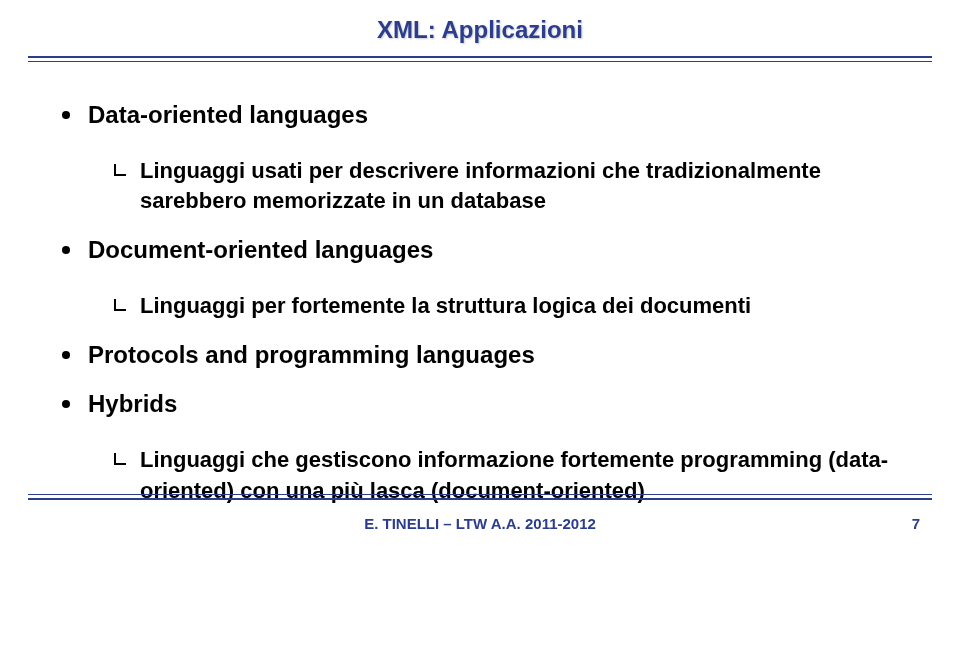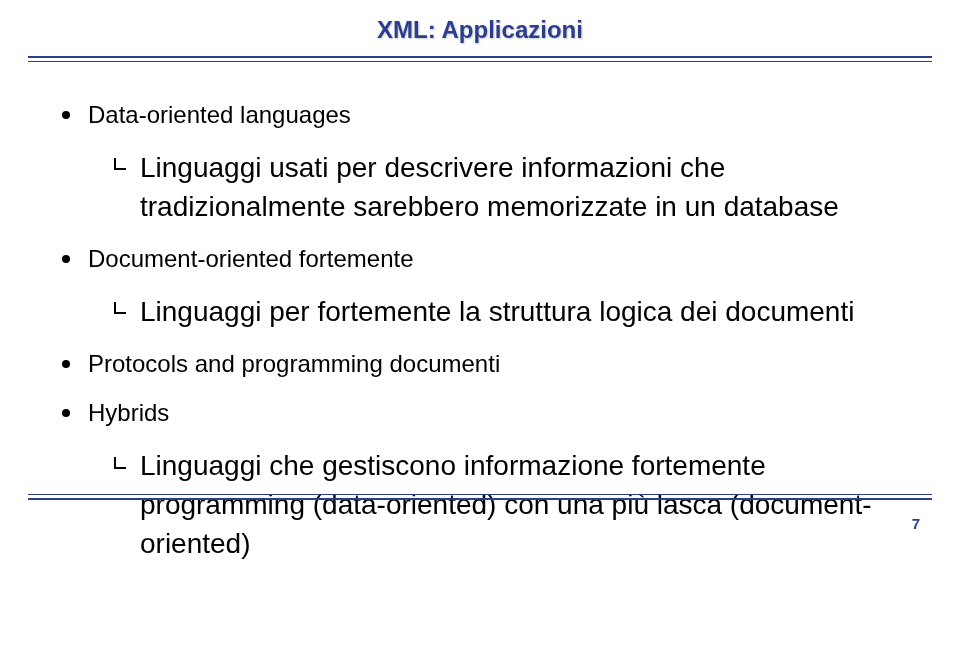--- a/index.html
+++ b/index.html
@@ -36,42 +36,43 @@
 .rule2 {
   height: 1px;
   background: #2b3d8c;
   margin: 3px 28px 0 28px;
 }
 .content {
   padding: 36px 62px 0 62px;
   color: #000000;
   font-size: 24px;
   line-height: 1.4;
+  font-weight: bold;
 }
 .l1-item {
   position: relative;
   padding-left: 26px;
   margin-bottom: 16px;
 }
 .l1-item::before {
   content: "";
   position: absolute;
   left: 0;
   top: 13px;
   width: 8px;
   height: 8px;
   background: #000;
   border-radius: 50%;
 }
 .l2-item {
   position: relative;
   padding-left: 26px;
   margin-left: 26px;
-  font-size: 28px;
-  margin-top: 16px;
+  font-size: 22px;
+  margin-top: 24px;
   margin-bottom: 6px;
 }
 .l2-item::before {
   content: "";
   position: absolute;
   left: 0;
   top: 0.38em;
   width: 12px;
   height: 12px;
   box-sizing: border-box;
@@ -124,40 +125,41 @@
   <div class="content">
 
     <div class="l1-item">
       <span>Data-oriented languages</span>
       <div class="l2-item">
         <span>Linguaggi usati per descrivere informazioni che tradizionalmente sarebbero memorizzate in un database</span>
       </div>
     </div>
 
     <div class="l1-item">
-      <span>Document-oriented fortemente</span>
+      <span>Document-oriented languages</span>
       <div class="l2-item">
         <span>Linguaggi per fortemente la struttura logica dei documenti</span>
       </div>
     </div>
 
     <div class="l1-item">
-      <span>Protocols and programming documenti</span>
+      <span>Protocols and programming languages</span>
     </div>
 
     <div class="l1-item">
       <span>Hybrids</span>
       <div class="l2-item">
         <span>Linguaggi che gestiscono informazione fortemente programming (data-oriented) con una più lasca (document-oriented)</span>
       </div>
     </div>
 
   </div>
 
   <div class="footer-rules">
     <div class="frule1"></div>
     <div class="frule2"></div>
   </div>
 
   <div class="footer">
+    <span>E. TINELLI – LTW A.A. 2011-2012</span>
     <span class="page">7</span>
   </div>
 </div>
 
 </body></html>

